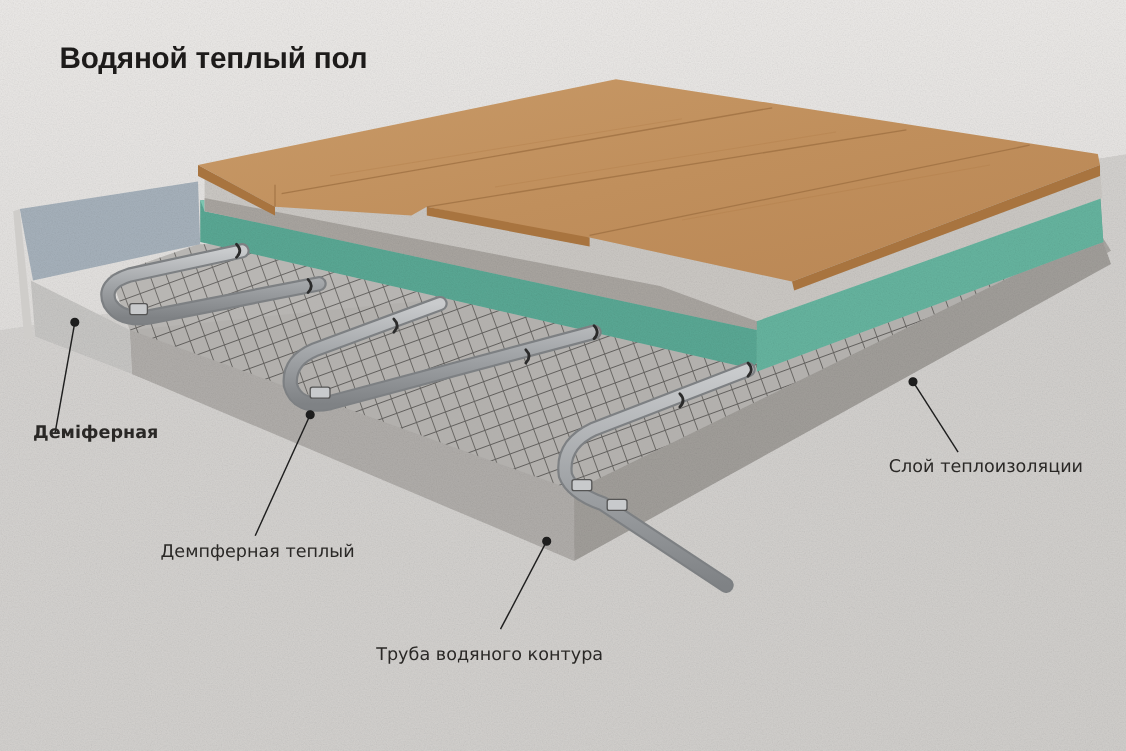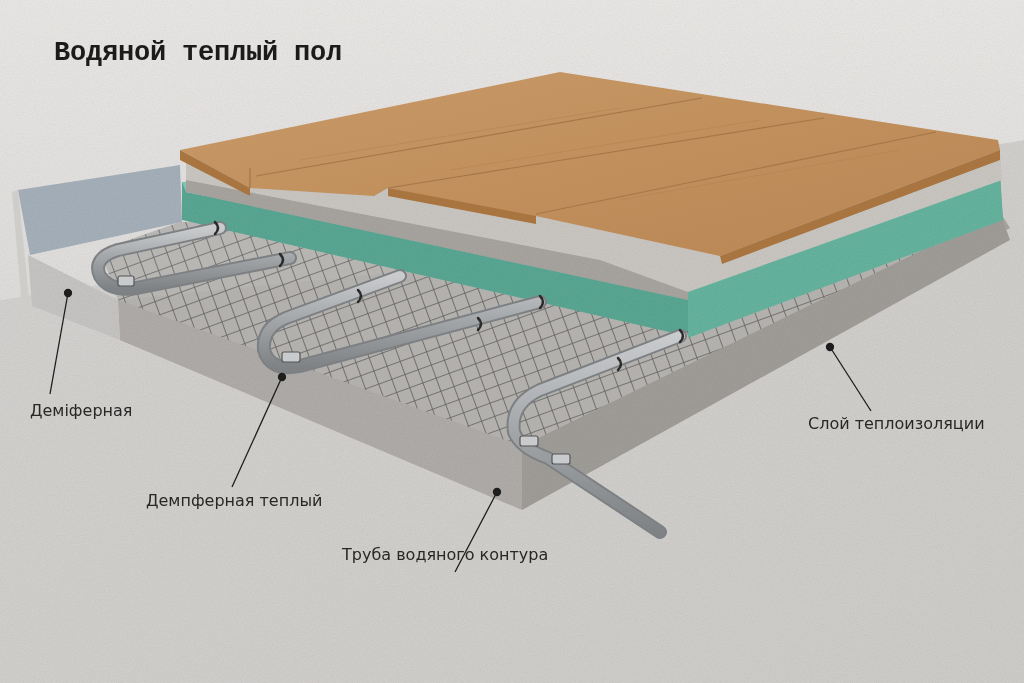--- a/index.html
+++ b/index.html
@@ -20,21 +20,21 @@
       position: absolute;
       left: 0;
       top: 0;
       width: 1024px;
       height: 683px;
     }
     .title {
       position: absolute;
       left: 54px;
       top: 38px;
-      font-family: Liberation Mono, monospace;
+      font-family: Liberation Sans, sans-serif;
       font-weight: bold;
       font-size: 27px;
       color: #1d1b1a;
       letter-spacing: -0.2px;
       white-space: nowrap;
     }
     .label {
       position: absolute;
       font-family: "DejaVu Sans", sans-serif;
       font-size: 16px;
@@ -156,22 +156,22 @@
       <circle cx="282" cy="377" r="3.5"></circle>
       <line x1="497" y1="492" x2="455" y2="572"></line>
       <circle cx="497" cy="492" r="3.5"></circle>
       <line x1="830" y1="347" x2="871" y2="411"></line>
       <circle cx="830" cy="347" r="3.5"></circle>
     </g>
   </svg>
 
   <div class="title">Водяной теплый пол</div>
 
-  <div class="label multiline" style="left:30px; top:400px;">
+  <div class="label multiline" style="left:30px; top:382px;font-weight:bold;">
     <div>Деміферная</div>
   </div>
 
   <div class="label" style="left:146px; top:490px;">Демпферная теплый</div>
 
-  <div class="label" style="left:342px; top:544px;">Труба водяного контура</div>
+  <div class="label" style="left:342px; top:584px;">Труба водяного контура</div>
 
   <div class="label" style="left:808px; top:413px;">Слой теплоизоляции</div>
 </div>
 
 </body></html>

